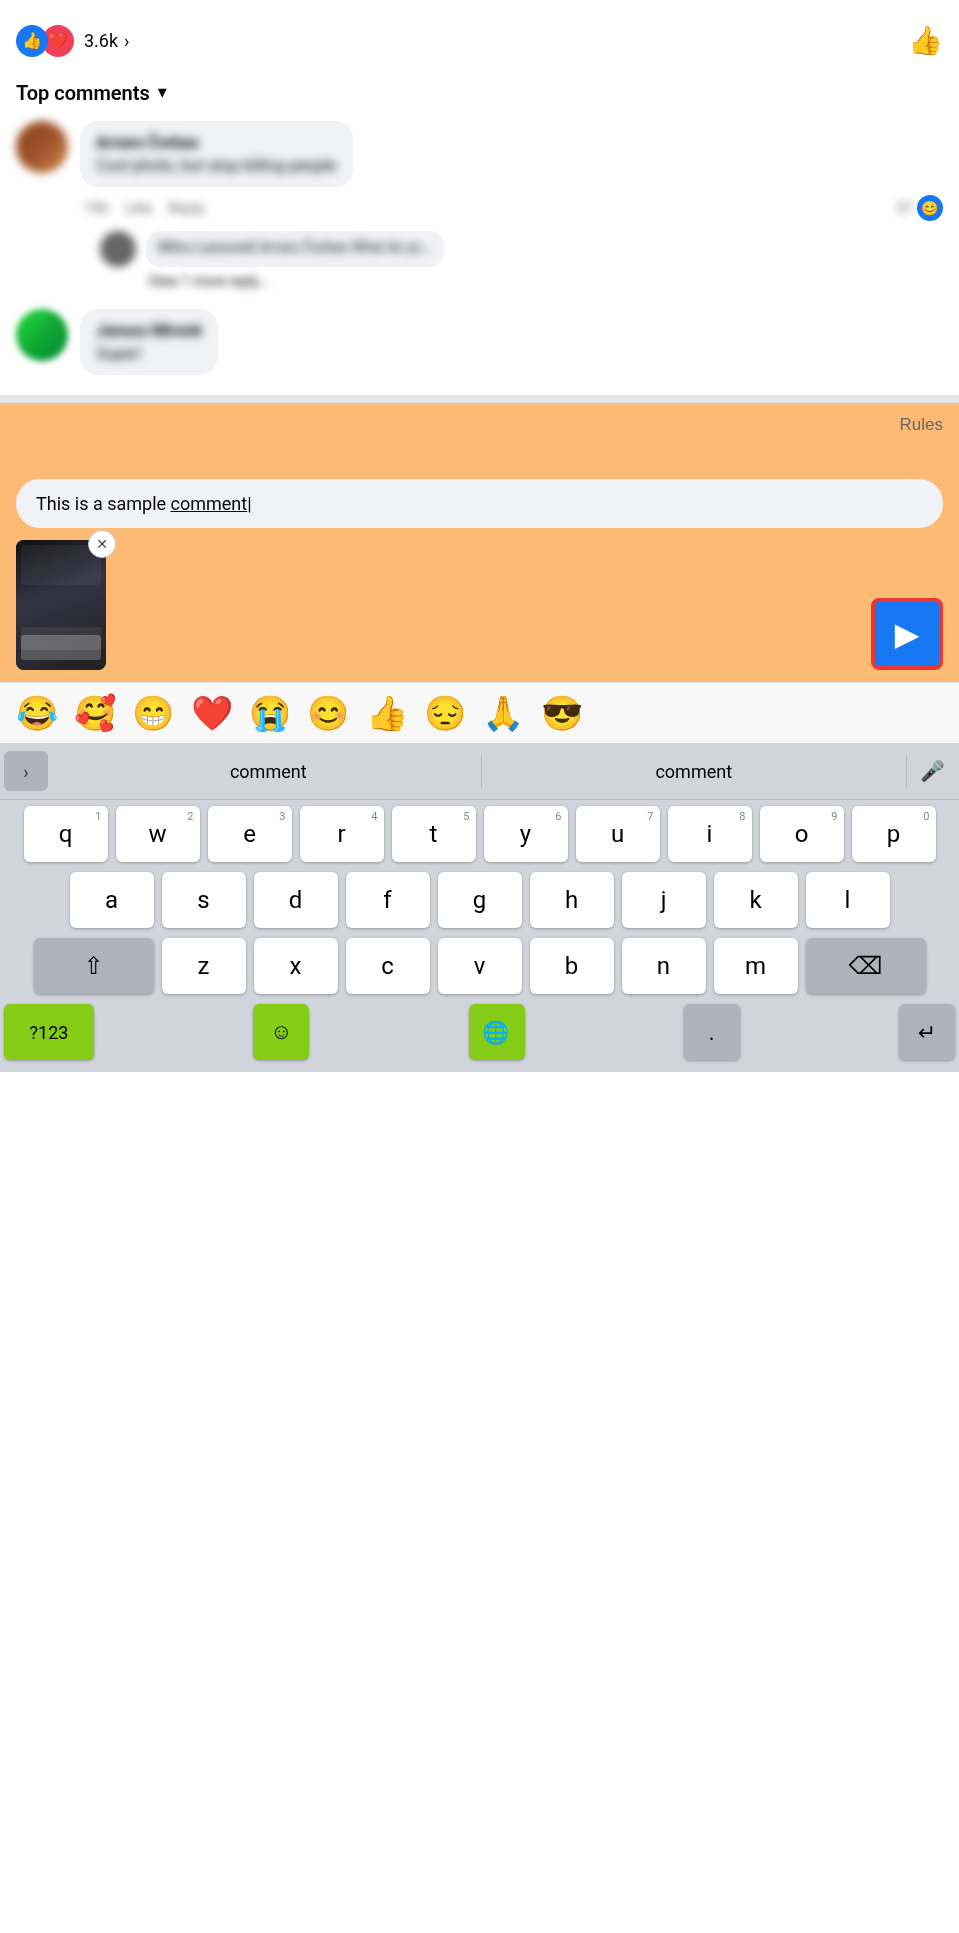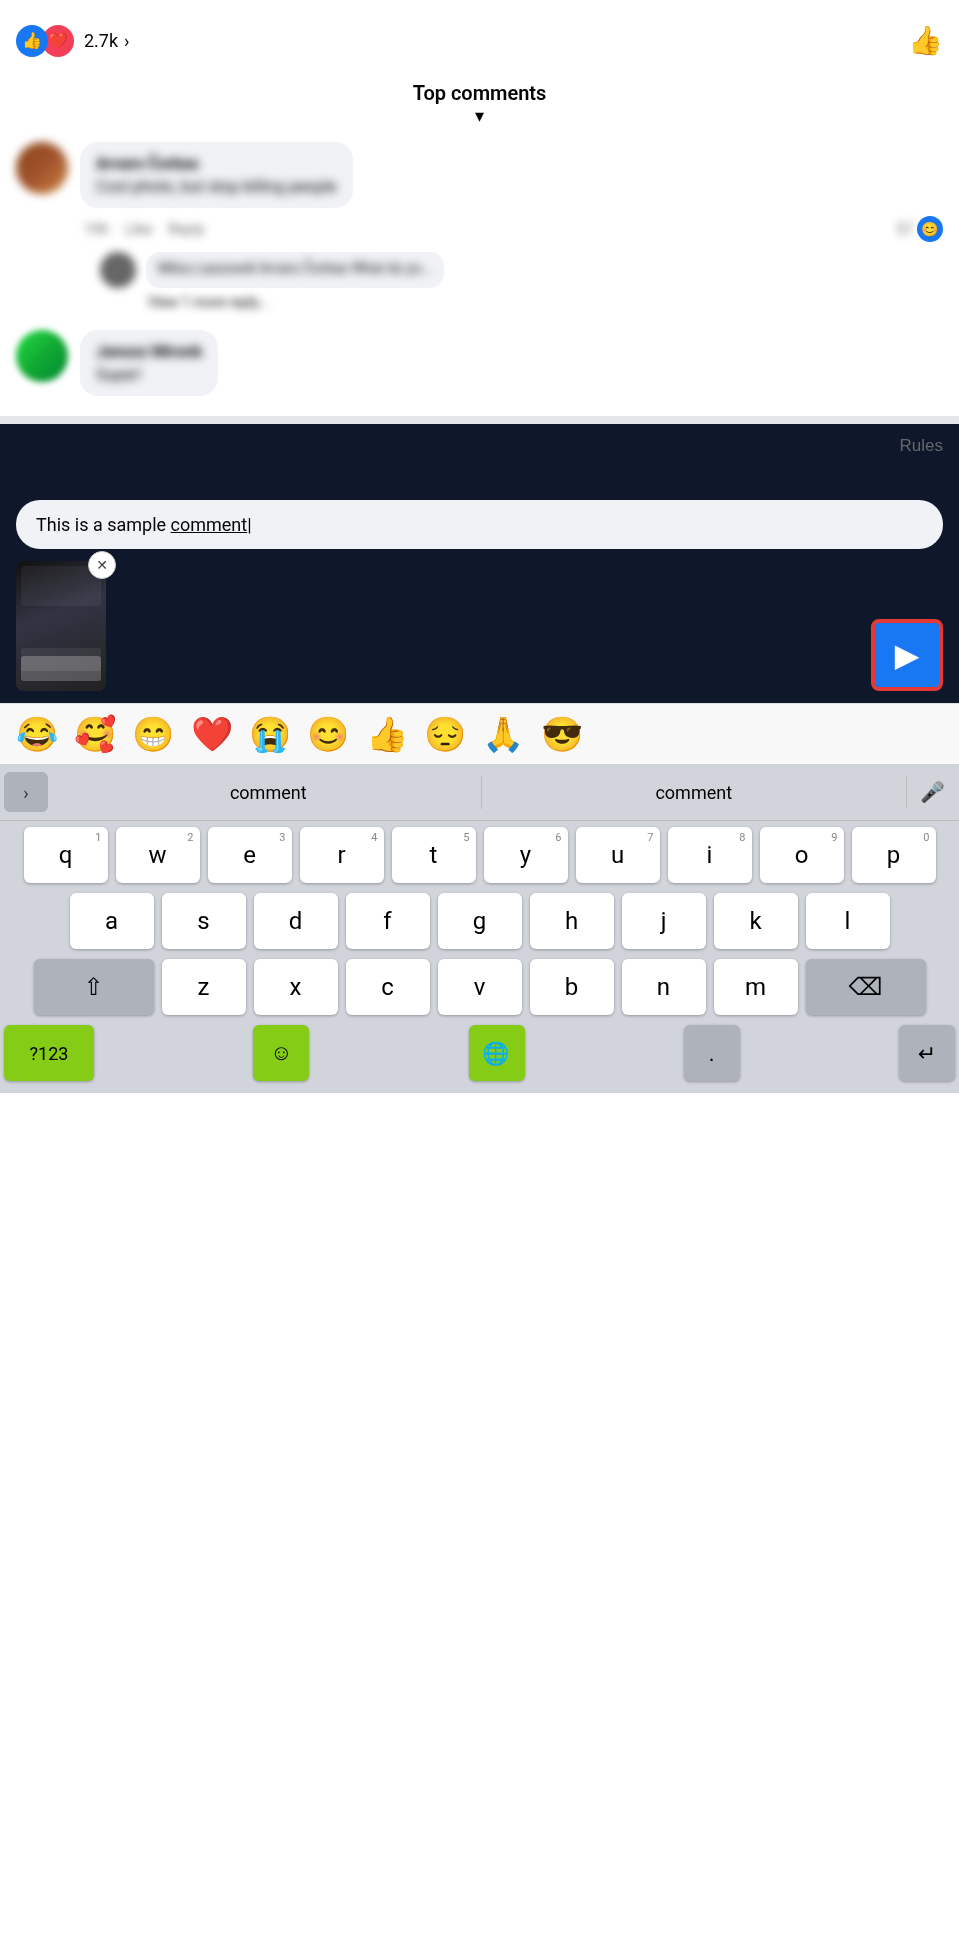--- a/index.html
+++ b/index.html
@@ -75,23 +75,22 @@
     .thumbs-up-btn {
       font-size: 28px;
       color: #606770;
       cursor: pointer;
       background: none;
       border: none;
     }
 
     .top-comments-bar {
       display: flex;
-      align-items: center;
       padding: 8px 0 16px 0;
-      flex-direction: column;
+      gap: 8px;
     }
 
     .top-comments-label {
       font-size: 20px;
       font-weight: 600;
       color: #050505;
     }
 
     .top-comments-chevron {
       font-size: 18px;
@@ -205,21 +204,21 @@
 
     
     .section-divider {
       height: 8px;
       background: #e4e6ea;
       margin: 8px 0 0 0;
     }
 
     
     .compose-section {
-      background: #0f172a;
+      background: #fdba74;
       padding: 12px 16px;
     }
 
     .rules-row {
       display: flex;
       justify-content: flex-end;
       margin-bottom: 8px;
     }
 
     .rules-btn {
@@ -518,21 +517,21 @@
   </style>
 </head>
 <body>
 
 <div class="comments-section">
 
   <div class="reactions-row">
     <div class="reactions-left">
       <div class="reaction-like-icon">👍</div>
       <div class="reaction-love-icon">❤️</div>
-      <span class="reactions-count">2.7k</span>
+      <span class="reactions-count">3.6k</span>
       <span class="reactions-chevron">›</span>
     </div>
     <button class="thumbs-up-btn">👍</button>
   </div>
 
   <div class="top-comments-bar">
     <span class="top-comments-label">Top comments</span>
     <span class="top-comments-chevron">▾</span>
   </div>
 

